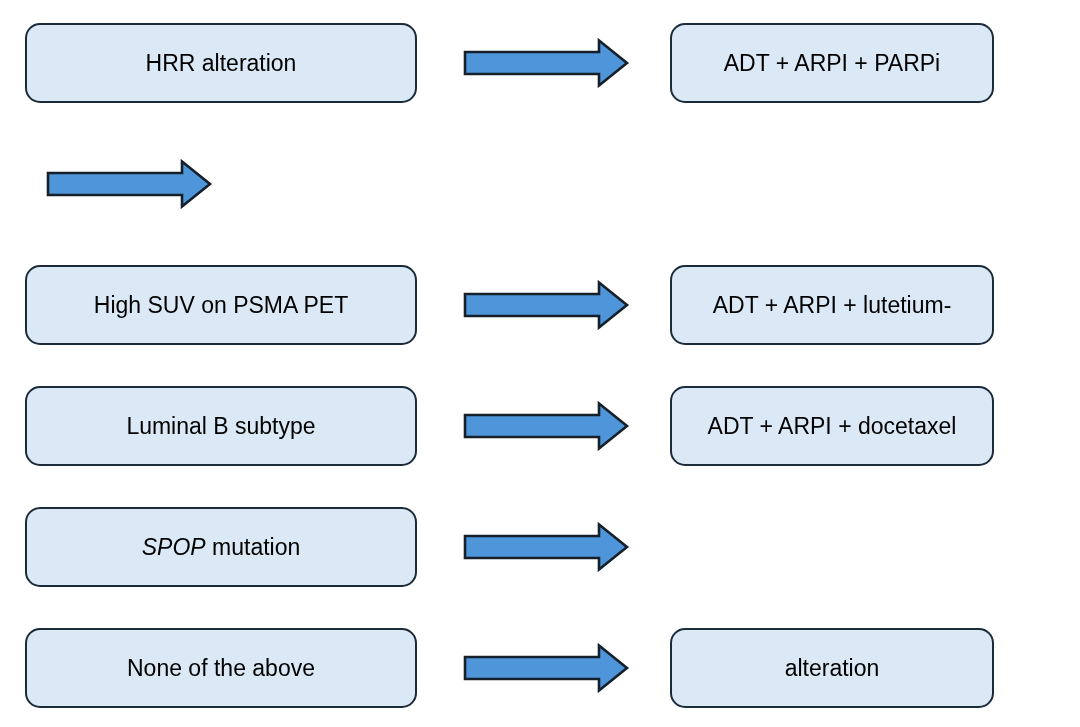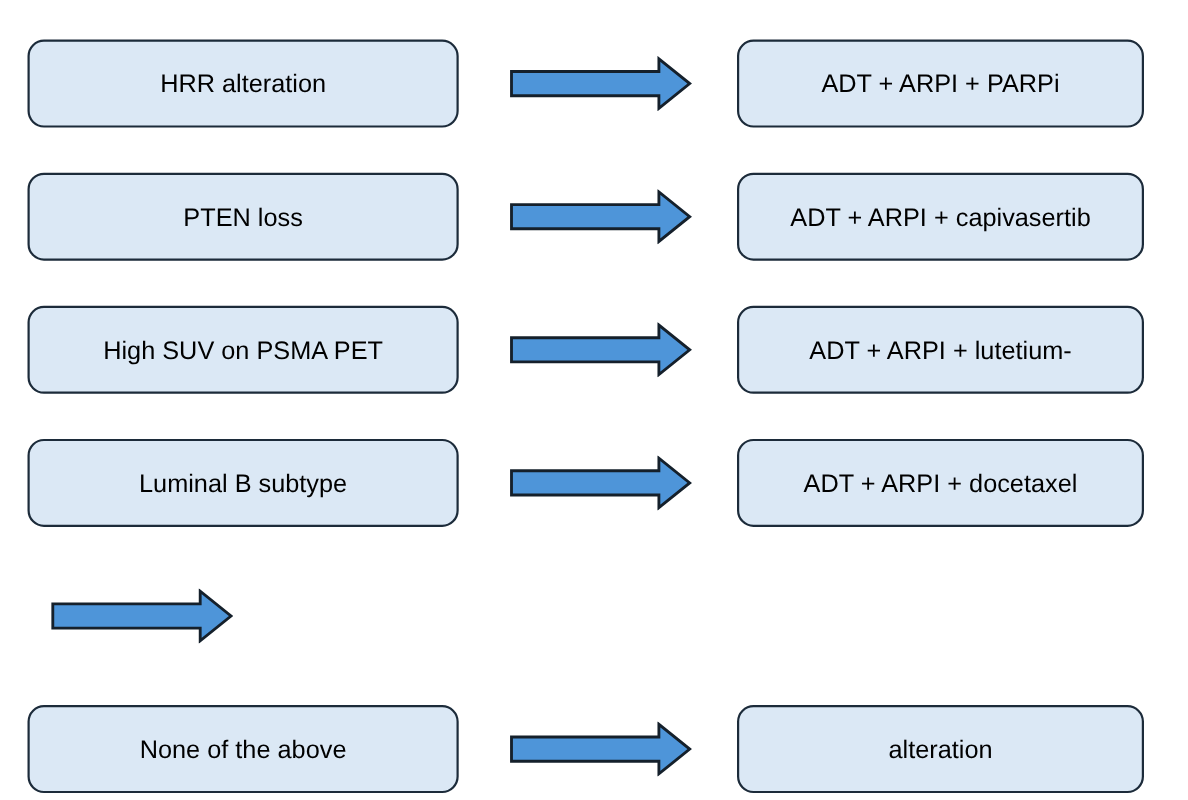--- a/index.html
+++ b/index.html
@@ -5,21 +5,21 @@
   html, body {
     margin: 0;
     padding: 0;
     background: var(--background, #ffffff);
   }
   .canvas {
     position: relative;
     width: 1080px;
     height: 727px;
     box-sizing: border-box;
-    padding-top: 36px;
+    padding-top: 23px;
     font-family: "Liberation Sans", "DejaVu Sans", sans-serif;
     color: var(--text, #000);
     overflow: hidden;
   }
   .row {
     display: flex;
     align-items: center;
     height: 80px;
     margin-bottom: 41px;
   }
@@ -32,21 +32,21 @@
     display: flex;
     flex-direction: column;
     align-items: center;
     justify-content: center;
     text-align: center;
     font-size: 23px;
     line-height: 1.22;
     padding: 2px 10px;
   }
   .box.left  { margin-left: 25px; width: 392px; }
-  .box.right { margin-left: 40px; width: 370px; }
+  .box.right { margin-left: 40px; width: 324px; }
   .arrow {
     flex: none;
     margin-left: 46px;
     width: 167px;
     height: 50px;
     display: block;
   }
   .arrow path {
     fill: var(--arrow-fill, #4e95d9);
     stroke: var(--arrow-border, #15202b);
@@ -69,30 +69,23 @@
     <svg class="arrow" viewBox="0 0 167 50">
       <path d="M2 14 H136 V2.5 L164 25 L136 47.5 V36 H2 Z"></path>
     </svg>
     <div class="box right">
       <span class="line">ADT + ARPI + PARPi</span>
 
     </div>
   </div>
 
   <div class="row">
-    <div class="box left">
-      <span class="line"><em></em><span>PTEN loss</span></span>
-    </div>
     <svg class="arrow" viewBox="0 0 167 50">
       <path d="M2 14 H136 V2.5 L164 25 L136 47.5 V36 H2 Z"></path>
     </svg>
-    <div class="box right">
-      <span class="line">ADT + ARPI + capivasertib</span>
-
-    </div>
   </div>
 
   <div class="row">
     <div class="box left">
       <span class="line"><em></em><span>High SUV on PSMA PET</span></span>
     </div>
     <svg class="arrow" viewBox="0 0 167 50">
       <path d="M2 14 H136 V2.5 L164 25 L136 47.5 V36 H2 Z"></path>
     </svg>
     <div class="box right">
@@ -107,20 +100,23 @@
     <svg class="arrow" viewBox="0 0 167 50">
       <path d="M2 14 H136 V2.5 L164 25 L136 47.5 V36 H2 Z"></path>
     </svg>
     <div class="box right">
       <span class="line">ADT + ARPI + docetaxel</span>
 
     </div>
   </div>
 
   <div class="row">
+    <div class="box left">
+      <span class="line"><em>SPOP</em><span> mutation</span></span>
+    </div>
     <svg class="arrow" viewBox="0 0 167 50">
       <path d="M2 14 H136 V2.5 L164 25 L136 47.5 V36 H2 Z"></path>
     </svg>
   </div>
 
   <div class="row">
     <div class="box left">
       <span class="line"><em></em><span>None of the above</span></span>
     </div>
     <svg class="arrow" viewBox="0 0 167 50">

